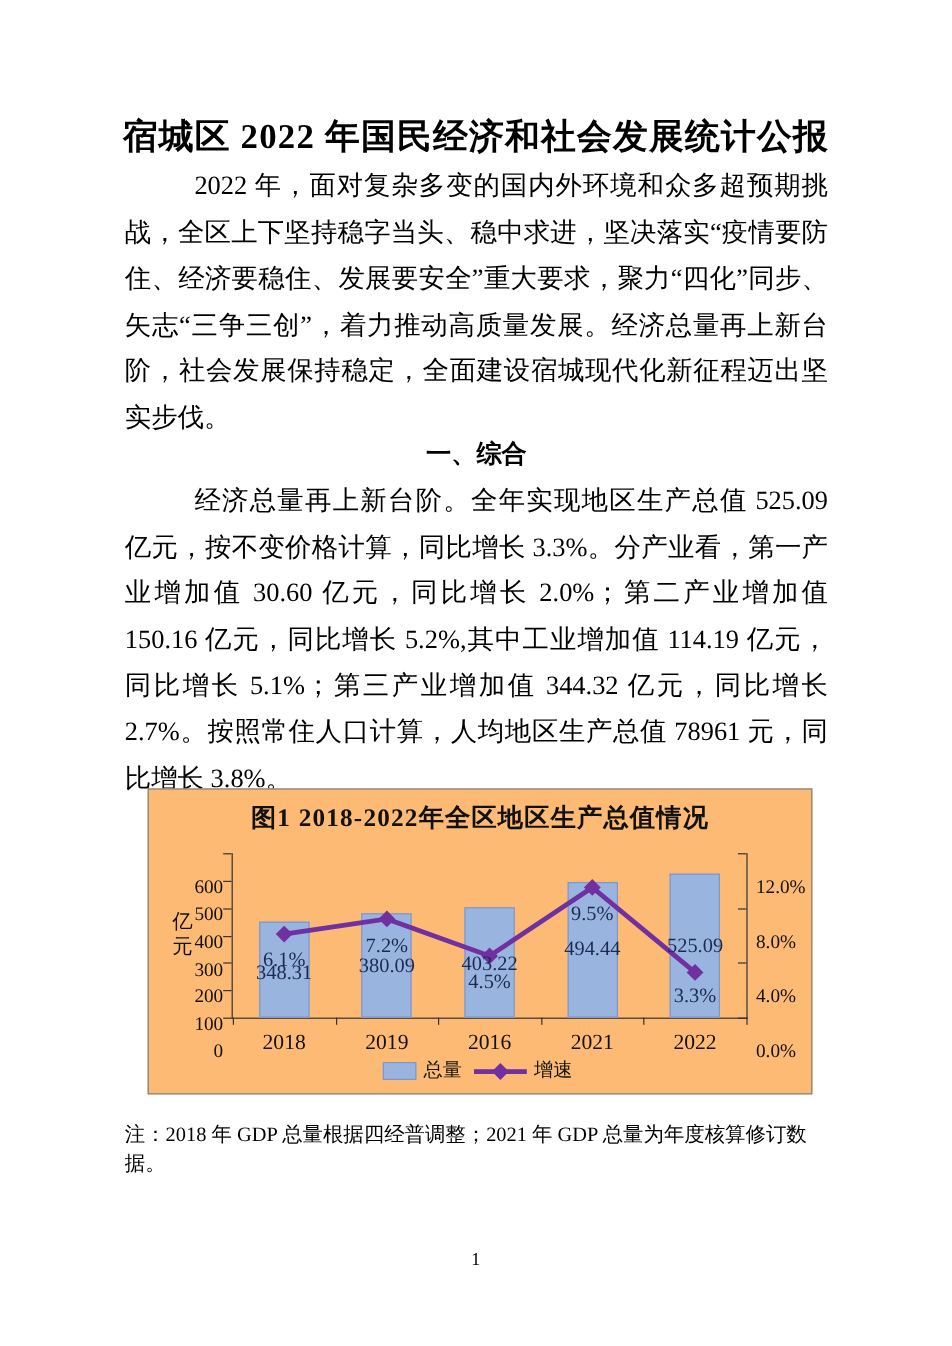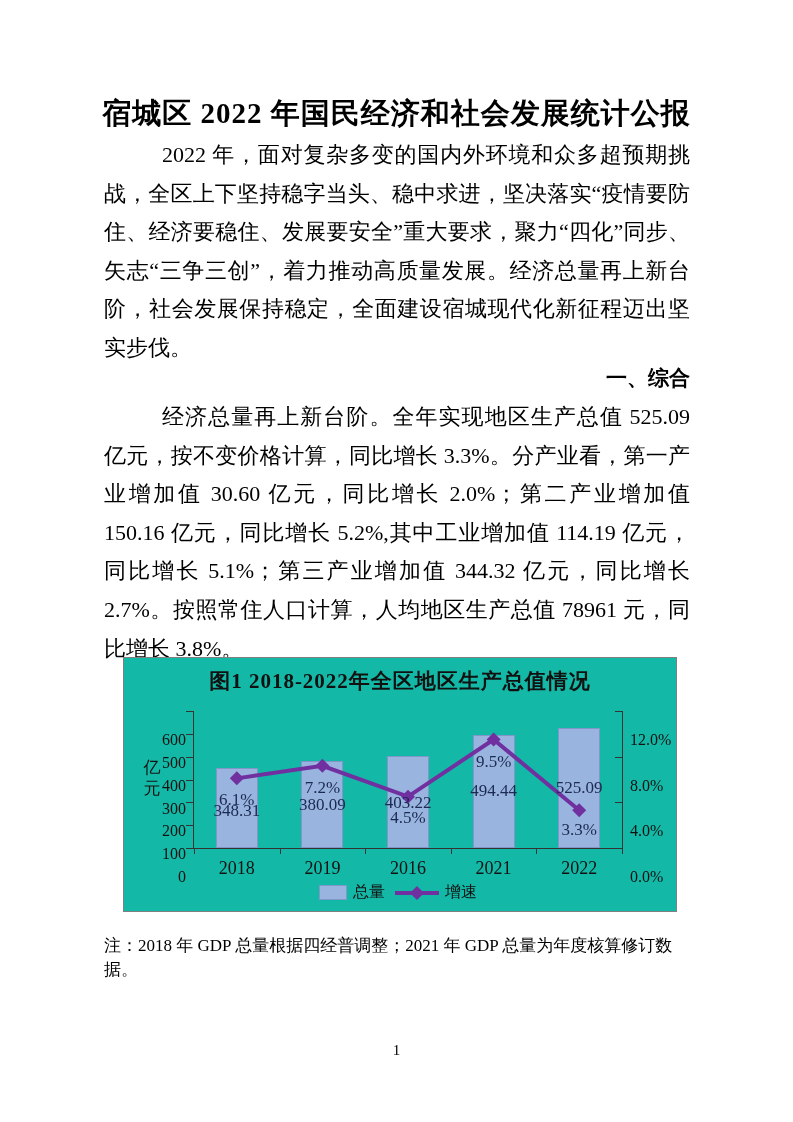--- a/index.html
+++ b/index.html
@@ -12,35 +12,35 @@
     font-size:29px;font-weight:bold;letter-spacing:1px;
   }
   .para{
     position:absolute;left:104px;width:586px;
     font-size:22px;line-height:38.6px;text-align:justify;text-justify:inter-character;
     text-indent:58px;
   }
   .para1{top:136px;}
   .para2{top:398px;}
   .section-heading{
-    position:absolute;top:364px;left:104px;width:586px;text-align:right;
+    position:absolute;top:364px;left:104px;width:586px;text-align:center;
     font-family:"Liberation Sans", sans-serif;font-size:21px;font-weight:bold;
   }
   .note{
     position:absolute;top:934px;left:104px;width:600px;
     font-size:17px;line-height:24px;
   }
   .page-number{
     position:absolute;top:1042px;left:0;width:793px;text-align:center;font-size:15px;
   }
 
   
   .chart-box{
     position:absolute;left:123px;top:657px;width:554px;height:255px;
-    background:#14b8a6;border:1px solid #808080;box-sizing:border-box;
+    background:#fdba74;border:1px solid #808080;box-sizing:border-box;
   }
   .chart-title{
     position:absolute;top:9px;left:0;width:100%;text-align:center;
     font-size:21px;font-weight:bold;color:#111111;letter-spacing:1px;
   }
   .chart-area{
     position:absolute;left:69px;top:53px;width:428px;height:137px;
     border-left:1px solid #333;border-right:1px solid #333;border-bottom:1px solid #333;
   }
   .bar{

